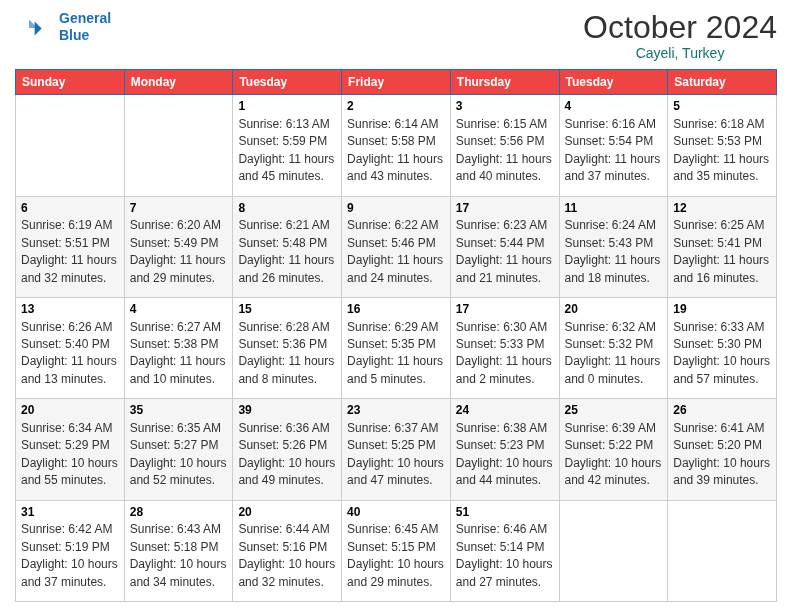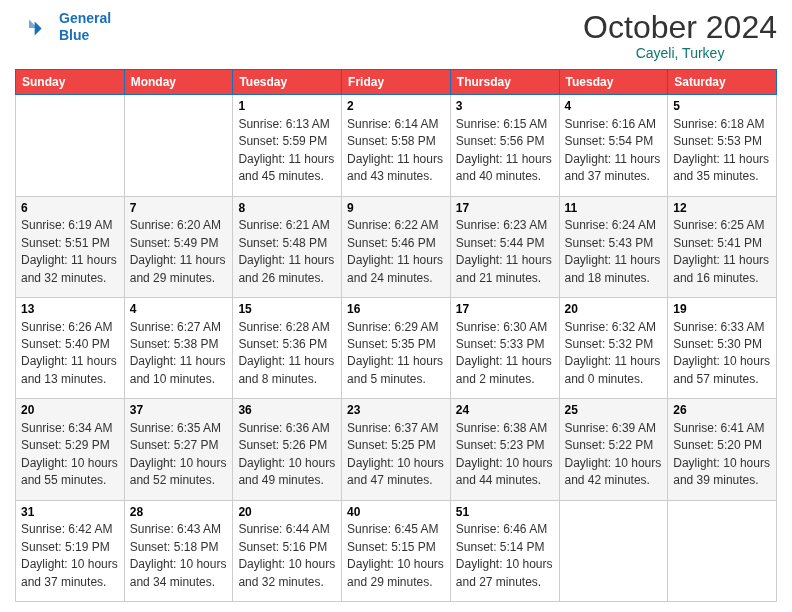--- a/index.html
+++ b/index.html
@@ -155,22 +155,22 @@
           <td><span class="day-num">13</span><span class="day-info">Sunrise: 6:26 AM<br>Sunset: 5:40 PM<br>Daylight: 11 hours and 13 minutes.</span></td>
           <td><span class="day-num">4</span><span class="day-info">Sunrise: 6:27 AM<br>Sunset: 5:38 PM<br>Daylight: 11 hours and 10 minutes.</span></td>
           <td><span class="day-num">15</span><span class="day-info">Sunrise: 6:28 AM<br>Sunset: 5:36 PM<br>Daylight: 11 hours and 8 minutes.</span></td>
           <td><span class="day-num">16</span><span class="day-info">Sunrise: 6:29 AM<br>Sunset: 5:35 PM<br>Daylight: 11 hours and 5 minutes.</span></td>
           <td><span class="day-num">17</span><span class="day-info">Sunrise: 6:30 AM<br>Sunset: 5:33 PM<br>Daylight: 11 hours and 2 minutes.</span></td>
           <td><span class="day-num">20</span><span class="day-info">Sunrise: 6:32 AM<br>Sunset: 5:32 PM<br>Daylight: 11 hours and 0 minutes.</span></td>
           <td><span class="day-num">19</span><span class="day-info">Sunrise: 6:33 AM<br>Sunset: 5:30 PM<br>Daylight: 10 hours and 57 minutes.</span></td>
         </tr>
         <tr class="row-even">
           <td><span class="day-num">20</span><span class="day-info">Sunrise: 6:34 AM<br>Sunset: 5:29 PM<br>Daylight: 10 hours and 55 minutes.</span></td>
-          <td><span class="day-num">37</span><span class="day-info">Sunrise: 6:35 AM<br>Sunset: 5:27 PM<br>Daylight: 10 hours and 52 minutes.</span></td>
-          <td><span class="day-num">36</span><span class="day-info">Sunrise: 6:36 AM<br>Sunset: 5:26 PM<br>Daylight: 10 hours and 49 minutes.</span></td>
+          <td><span class="day-num">35</span><span class="day-info">Sunrise: 6:35 AM<br>Sunset: 5:27 PM<br>Daylight: 10 hours and 52 minutes.</span></td>
+          <td><span class="day-num">39</span><span class="day-info">Sunrise: 6:36 AM<br>Sunset: 5:26 PM<br>Daylight: 10 hours and 49 minutes.</span></td>
           <td><span class="day-num">23</span><span class="day-info">Sunrise: 6:37 AM<br>Sunset: 5:25 PM<br>Daylight: 10 hours and 47 minutes.</span></td>
           <td><span class="day-num">24</span><span class="day-info">Sunrise: 6:38 AM<br>Sunset: 5:23 PM<br>Daylight: 10 hours and 44 minutes.</span></td>
           <td><span class="day-num">25</span><span class="day-info">Sunrise: 6:39 AM<br>Sunset: 5:22 PM<br>Daylight: 10 hours and 42 minutes.</span></td>
           <td><span class="day-num">26</span><span class="day-info">Sunrise: 6:41 AM<br>Sunset: 5:20 PM<br>Daylight: 10 hours and 39 minutes.</span></td>
         </tr>
         <tr class="row-odd">
           <td><span class="day-num">31</span><span class="day-info">Sunrise: 6:42 AM<br>Sunset: 5:19 PM<br>Daylight: 10 hours and 37 minutes.</span></td>
           <td><span class="day-num">28</span><span class="day-info">Sunrise: 6:43 AM<br>Sunset: 5:18 PM<br>Daylight: 10 hours and 34 minutes.</span></td>
           <td><span class="day-num">20</span><span class="day-info">Sunrise: 6:44 AM<br>Sunset: 5:16 PM<br>Daylight: 10 hours and 32 minutes.</span></td>
           <td><span class="day-num">40</span><span class="day-info">Sunrise: 6:45 AM<br>Sunset: 5:15 PM<br>Daylight: 10 hours and 29 minutes.</span></td>

